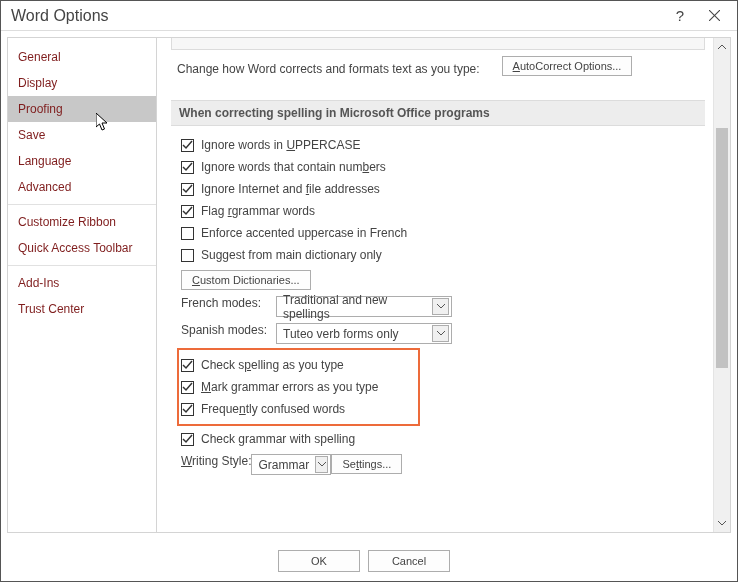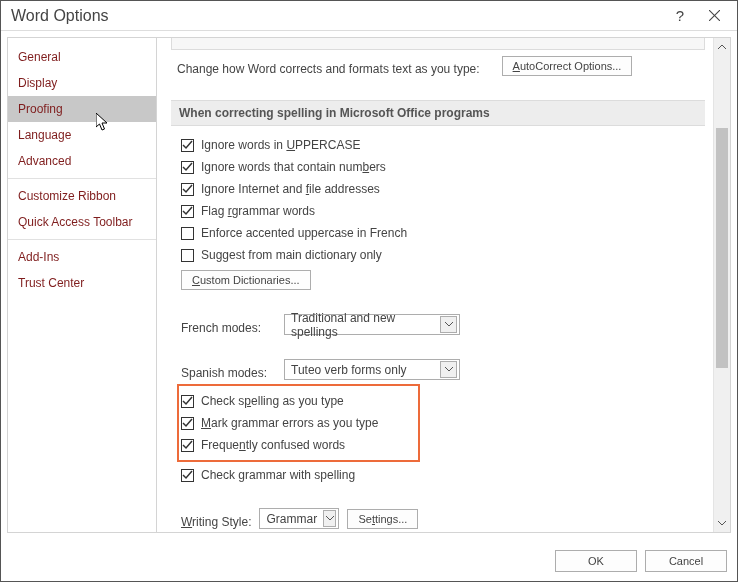--- a/index.html
+++ b/index.html
@@ -151,23 +151,22 @@
     border: 1px solid #333;
     background: #fff;
     display: inline-flex;
     align-items: center;
     justify-content: center;
     flex-shrink: 0;
   }
   .chk svg { display: block; }
   .inline-row {
     display: flex;
-    align-items: flex-end;
-    gap: 8px;
-    margin: 24px 0 4px 10px;
+    align-items: flex-start;
+    margin: 6px 0 4px 10px;
   }
   .select {
     border: 1px solid #adadad;
     height: 21px;
     display: inline-flex;
     align-items: center;
     padding: 0 2px 0 6px;
     background: #fff;
     gap: 6px;
   }
@@ -183,21 +182,21 @@
   .highlight-box {
     border: 2px solid #ed6b3a;
     padding: 2px 40px 2px 2px;
     display: inline-block;
     margin-left: 6px;
   }
   .footer {
     height: 42px;
     border-top: 1px solid transparent;
     display: flex;
-    justify-content: flex-end;
+    justify-content: center;
     align-items: center;
     gap: 8px;
     padding-right: 10px;
   }
   .footer .btn {
     min-width: 82px;
     text-align: center;
     padding: 4px 10px;
   }
   .cursor {
@@ -224,20 +223,21 @@
       </svg>
   </div>
 </div>
 
 <div class="body">
   <div class="upper">
     <div class="sidebar">
       <div class="item">General</div>
       <div class="item">Display</div>
       <div class="item selected">Proofing</div>
+      <div class="item">Save</div>
       <div class="item">Language</div>
       <div class="item">Advanced</div>
       <div class="sep"></div>
       <div class="item">Customize Ribbon</div>
       <div class="item">Quick Access Toolbar</div>
       <div class="sep"></div>
       <div class="item">Add-Ins</div>
       <div class="item">Trust Center</div>
     </div>
 

